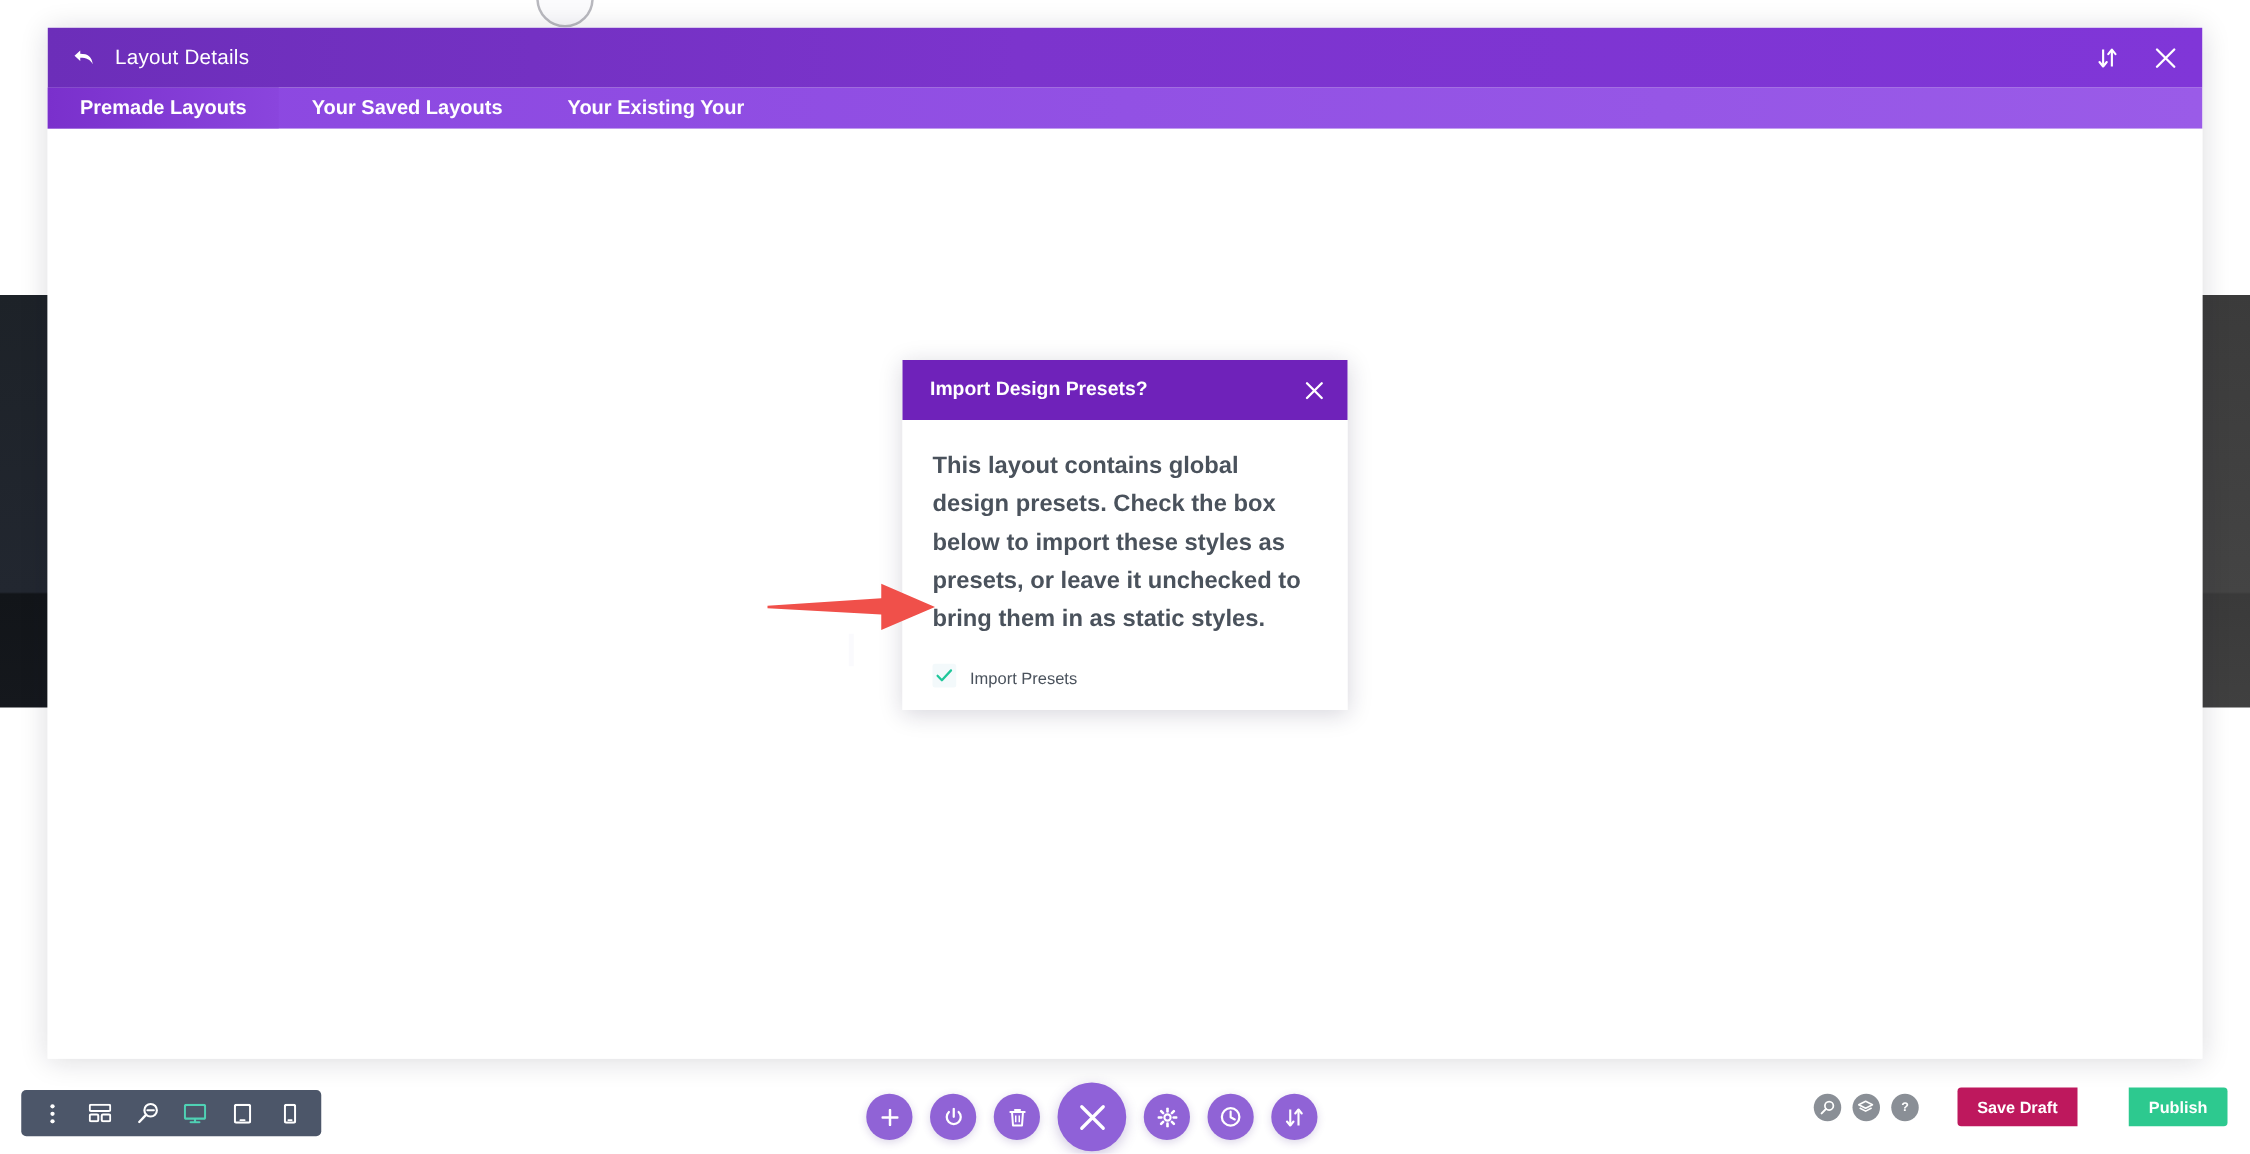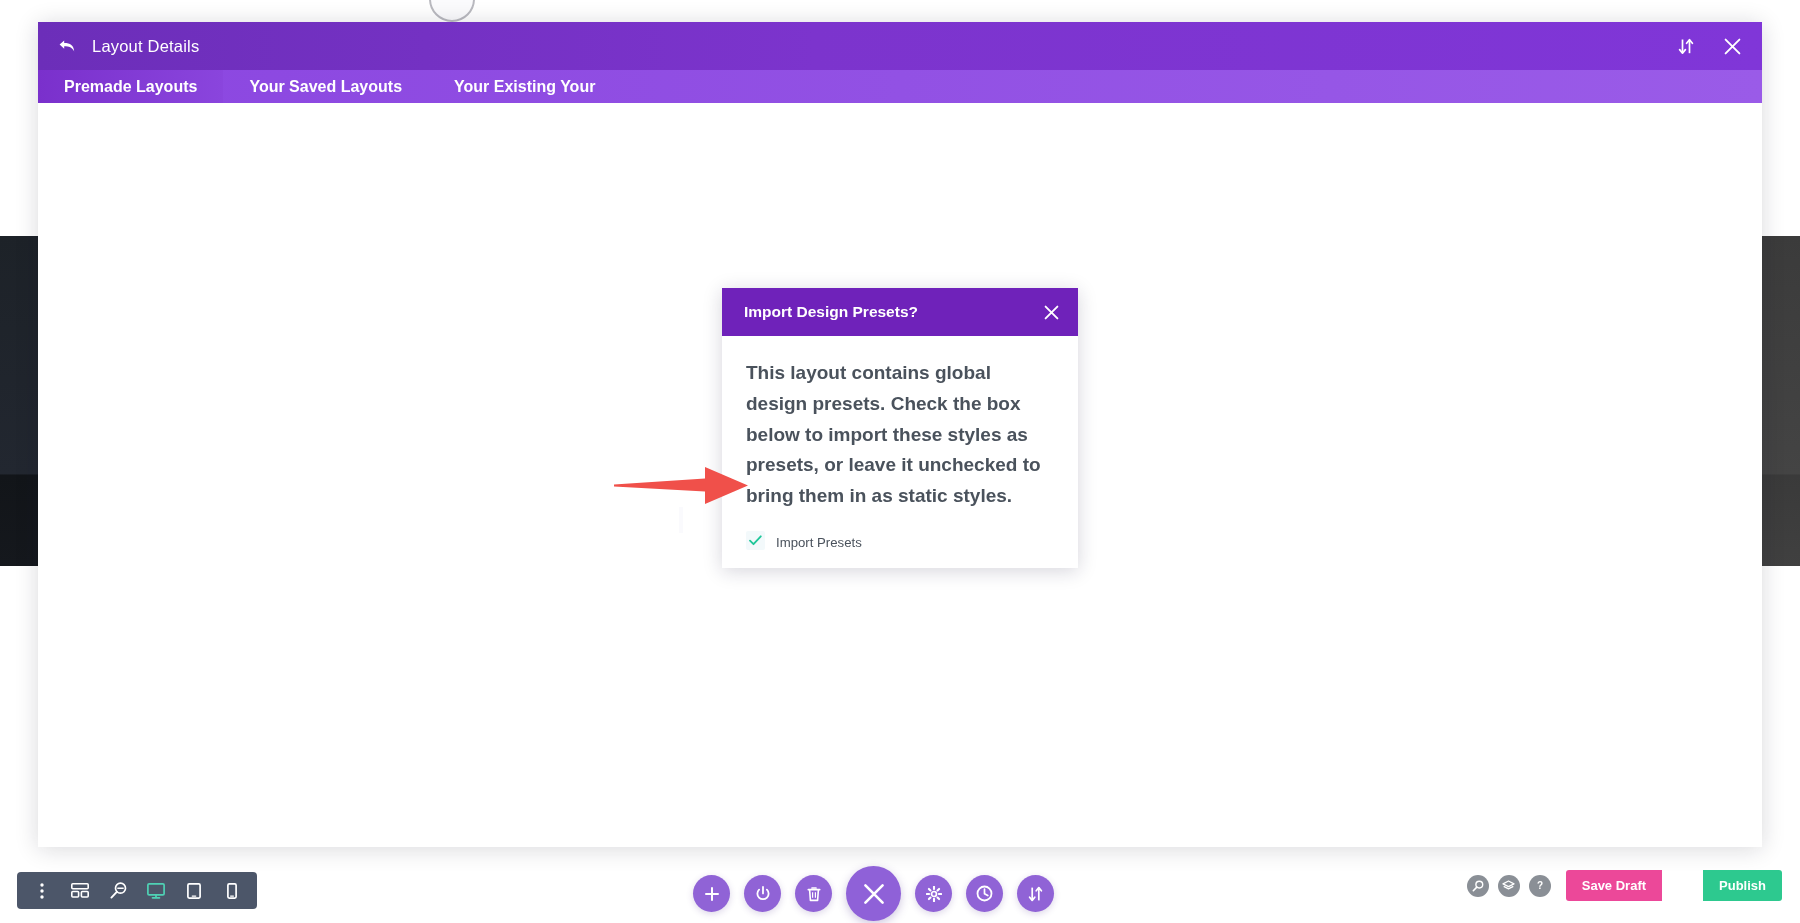--- a/index.html
+++ b/index.html
@@ -272,22 +272,22 @@
     height: 31px;
     display: flex; align-items: center; justify-content: center;
     color: #ffffff;
     font-size: 13px;
     font-weight: bold;
     padding: 0 16px;
     cursor: pointer;
     margin-left: 32px;
   }
   .save-draft {
-    background: #ec4899;
-    margin-left: 6px;
+    background: #be185d;
+    margin-left: 22px;
     border-radius: 3px 0 0 3px;
   }
   .publish {
     background: #2dc98f;
     border-radius: 0 3px 3px 0;
   }
 </style>
 </head>
 <body>
 

